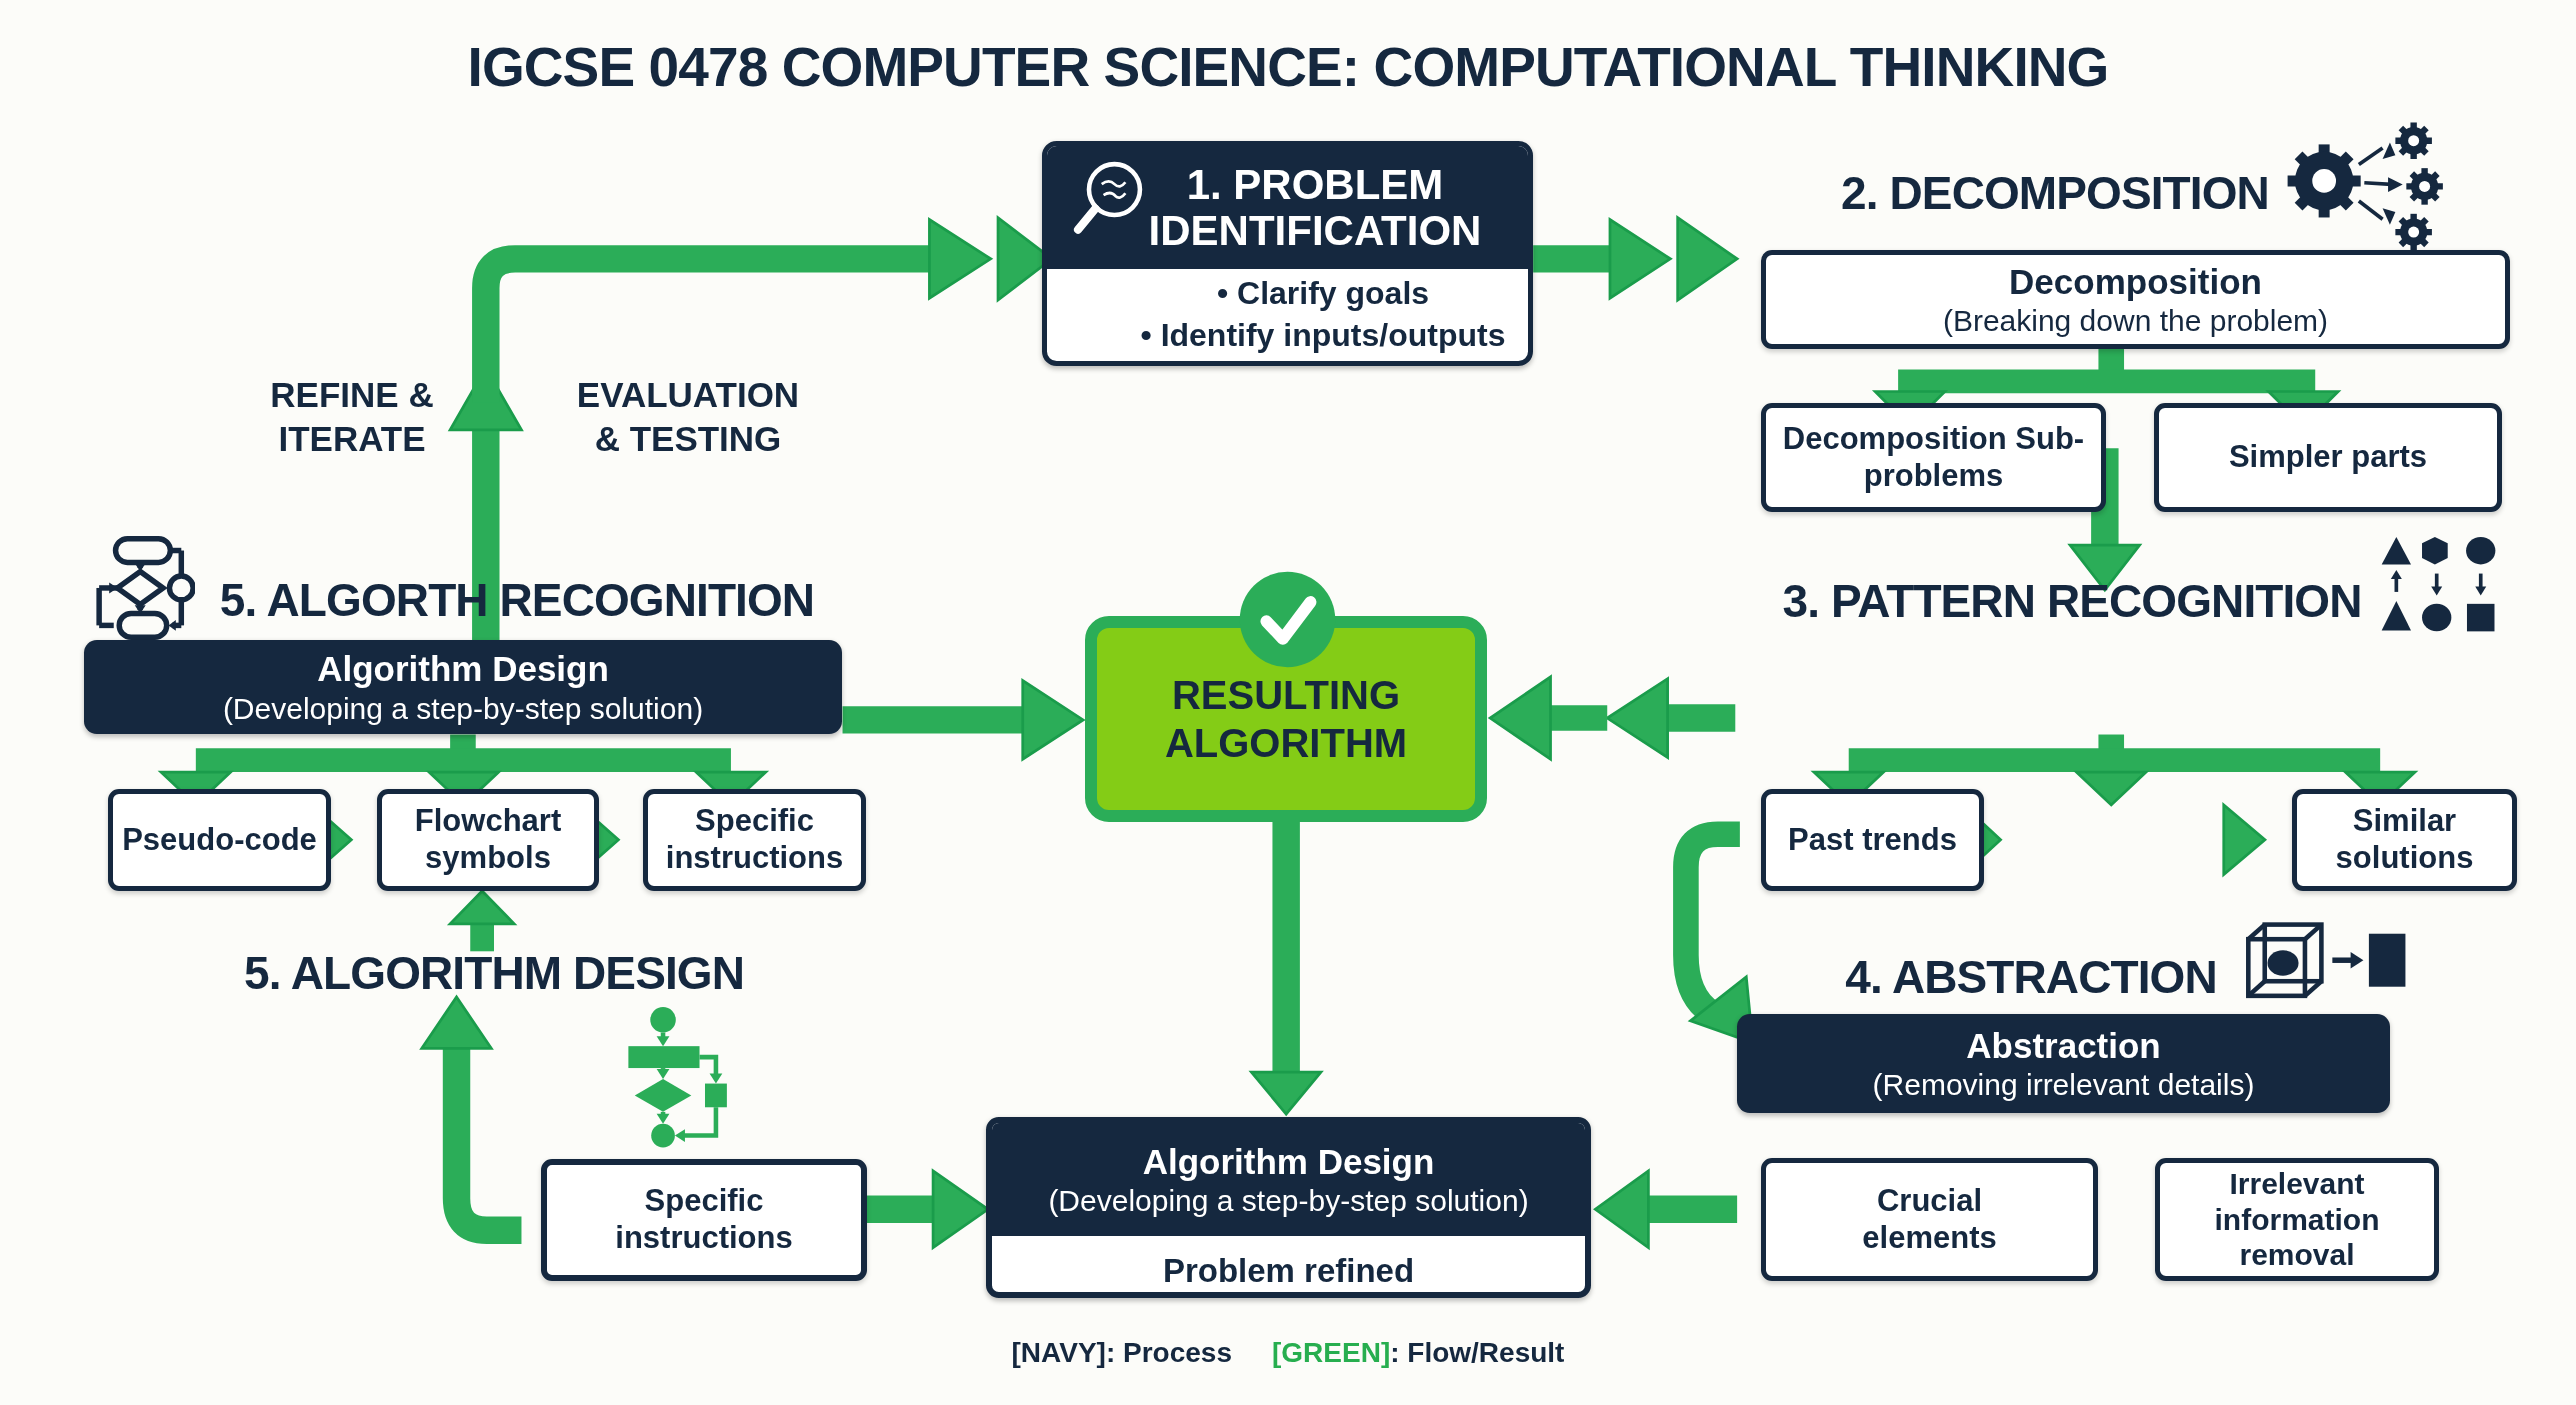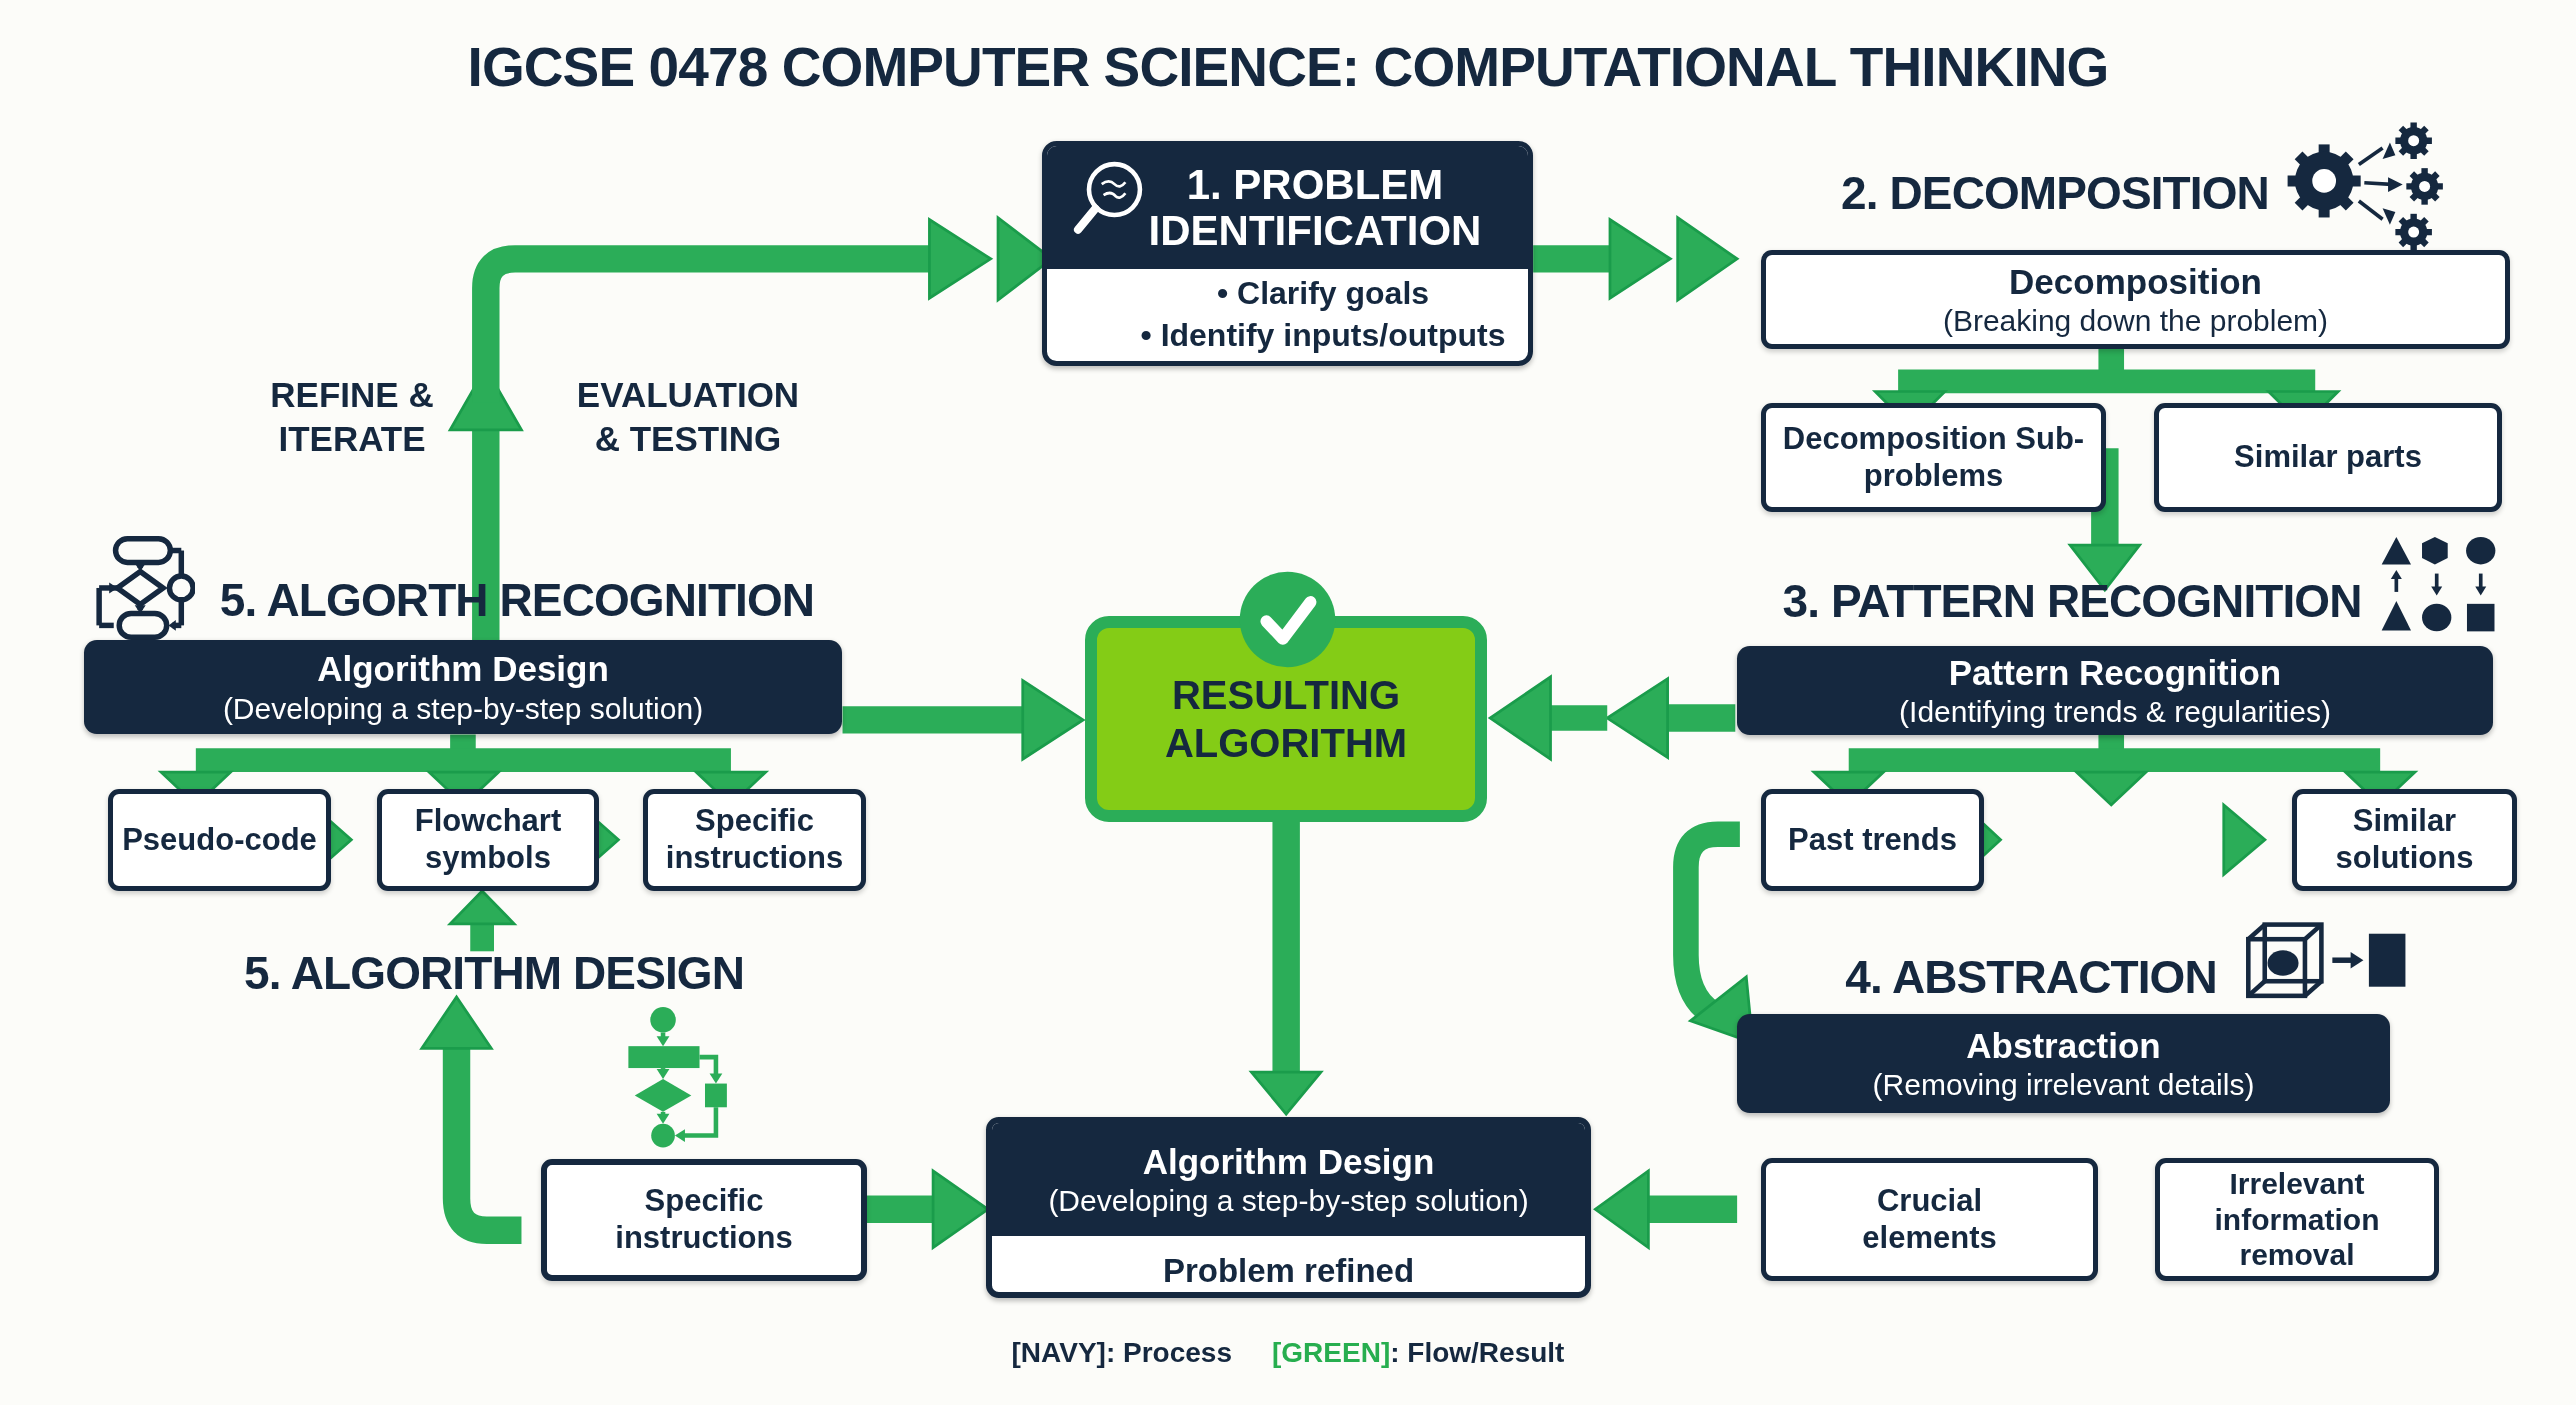--- a/index.html
+++ b/index.html
@@ -212,21 +212,21 @@
     </g>
   </svg>
   <div class="box whitebox" style="left:1737px;top:250px;width:749px;height:99px;">
     <div class="box-title">Decomposition</div>
     <div class="box-sub">(Breaking down the problem)</div>
   </div>
   <div class="box whitebox" style="left:1737px;top:403px;width:345px;height:109px;">
     <div>Decomposition Sub-problems</div>
   </div>
   <div class="box whitebox" style="left:2130px;top:403px;width:348px;height:109px;">
-    <div class="nowrap">Similar parts</div>
+    <div class="nowrap">Simpler parts</div>
   </div>
 
   <div class="hdg" style="left:2072px;top:574px;">3. PATTERN RECOGNITION</div>
   <svg class="icon" style="left:2378px;top:535px;" width="133" height="101" viewBox="0 0 145 110">
     <g fill="#15283f">
       <polygon points="20,2 36,32 4,32"></polygon>
       <polygon points="62,2 76,9 76,25 62,32 48,25 48,9"></polygon>
       <ellipse cx="112" cy="17" rx="16" ry="15"></ellipse>
       <g stroke="#15283f" stroke-width="4">
           <line x1="20" y1="62" x2="20" y2="44"></line>
@@ -234,24 +234,20 @@
           <line x1="112" y1="42" x2="112" y2="60"></line>
         </g>
       <polygon points="20,38 14,48 26,48"></polygon>
       <polygon points="64,66 58,56 70,56"></polygon>
       <polygon points="112,66 106,56 118,56"></polygon>
       <polygon points="20,72 36,104 4,104"></polygon>
       <ellipse cx="64" cy="90" rx="16" ry="15"></ellipse>
       <rect x="97" y="75" width="30" height="30"></rect>
     </g>
   </svg>
-  <div class="box navybox" style="left:1737px;top:646px;width:756px;height:89px;">
-    <div class="box-title">Pattern Recognition</div>
-    <div class="box-sub">(Identifying trends &amp; regularities)</div>
-  </div>
   <div class="box whitebox" style="left:1737px;top:789px;width:223px;height:102px;">
     <div class="nowrap">Past trends</div>
   </div>
   <div class="box whitebox" style="left:2268px;top:789px;width:225px;height:102px;">
     <div>Similar solutions</div>
   </div>
 
   <div class="hdg" style="left:2031px;top:950px;">4. ABSTRACTION</div>
   <svg class="icon" style="left:2241px;top:919px;" width="169" height="87" viewBox="0 0 185 95">
     <g stroke="#15283f" fill="none" stroke-width="5">

